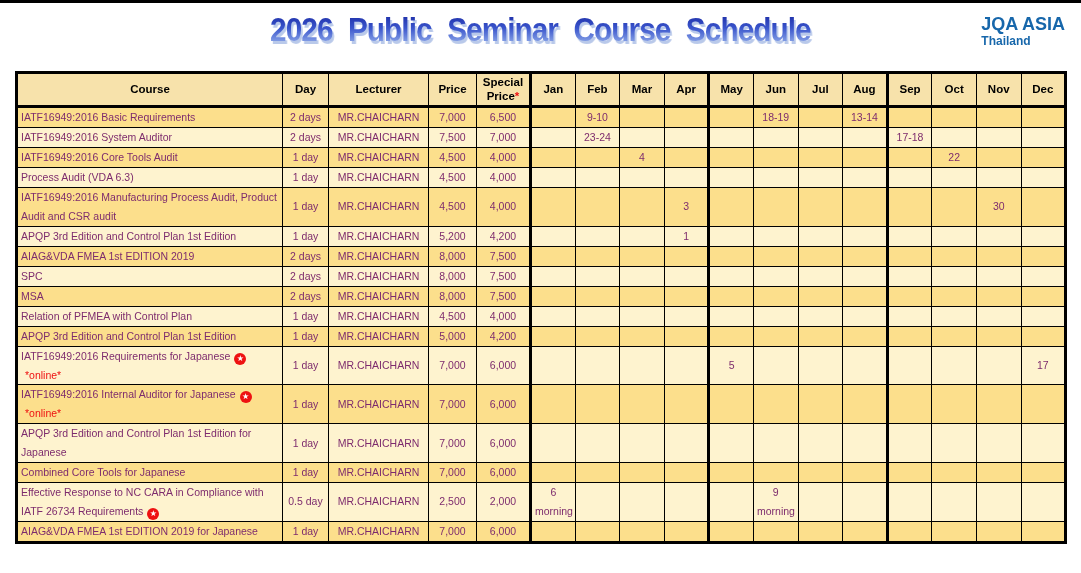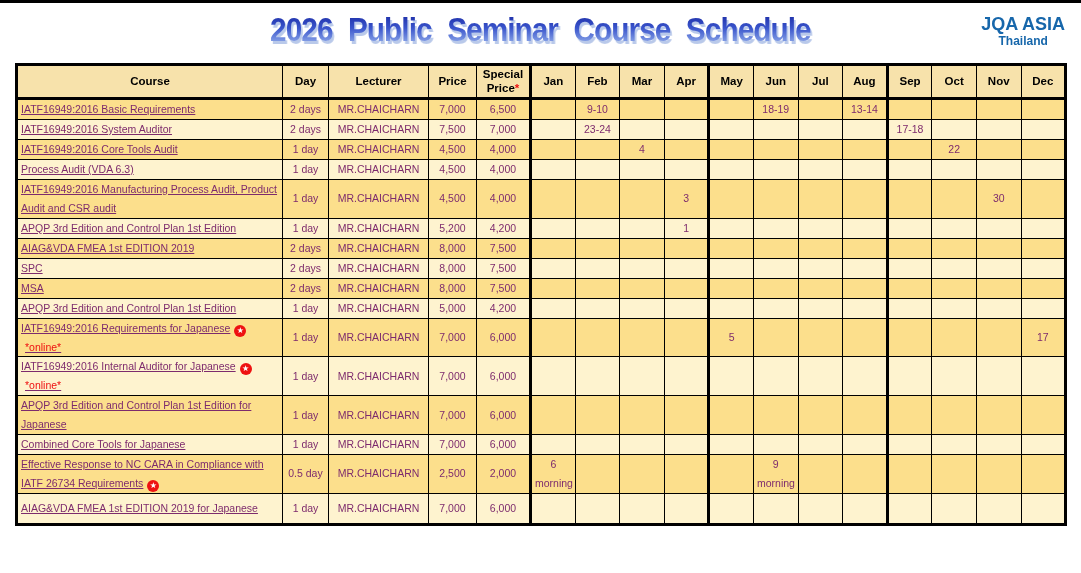--- a/index.html
+++ b/index.html
@@ -13,34 +13,34 @@
     --title-bottom:#A9C4F2;
     --border-black:#000000;
   }
   *{box-sizing:border-box;}
   html,body{margin:0;padding:0;background:#fff;}
   body{
     width:1081px;height:573px;overflow:hidden;position:relative;
     font-family:"Liberation Sans",sans-serif;
   }
   .top-rule{width:1081px;height:3px;background:var(--border-black);}
-  .masthead{position:relative;height:60px;padding-left:40px;}
+  .masthead{position:relative;height:68px;padding-left:40px;}
   .page-title{
     position:absolute;left:0;right:0;top:8px;text-align:center;
     font-size:33px;font-weight:bold;letter-spacing:-1px;word-spacing:9px;
     white-space:nowrap;
   }
   .page-title span{
     display:inline-block;transform:scaleX(0.9);
     background:linear-gradient(180deg,var(--title-top) 0%,#3A55CC 45%,var(--title-bottom) 100%);
     -webkit-background-clip:text;background-clip:text;color:transparent;
     filter:drop-shadow(2px 3px 0 #B9C9EA);
   }
   .logo{
-    position:absolute;top:12px;right:16px;text-align:center;
+    position:absolute;top:12px;right:16px;text-align:left;
     color:var(--logo-blue);font-weight:bold;line-height:1.1;letter-spacing:0px;margin-left:40px;
   }
   .logo .l1{font-size:18px;}
   .logo .l2{font-size:12px;}
   table.schedule{
     margin-left:15px;width:1050px;table-layout:fixed;
     border-collapse:collapse;border:3px solid var(--border-black);
   }
   .schedule th,.schedule td{
     border:1px solid var(--border-black);
@@ -51,21 +51,21 @@
     text-align:center;height:34px;line-height:1.15;
     border-bottom:3px solid var(--border-black);
   }
   .schedule tbody td{
     color:var(--text-purple);font-size:10.5px;height:20px;line-height:1.8;
     text-align:center;
   }
   .schedule tbody tr:nth-child(odd) td{background:var(--row-dark);}
   .schedule tbody tr:nth-child(even) td{background:var(--row-light);}
   .schedule tbody tr:nth-child(16) td{height:31px;}
-  .schedule td.course-cell{text-align:left;text-decoration:underline;}
+  .schedule td.course-cell{text-align:left;}
   .schedule .q{border-left:3px solid var(--border-black);}
   .schedule td.month-cell{white-space:pre-line;}
   .red{color:var(--accent-red);}
   .online-label{color:var(--accent-red);margin-left:4px;margin-top:18px;}
   .badge{
     display:inline-block;width:12px;height:12px;border-radius:50%;
     background:var(--accent-red);color:#fff;font-size:8px;line-height:12px;
     text-align:center;vertical-align:-1px;margin-left:4px;
   }
 </style>
@@ -291,20 +291,39 @@
         <td class="month-cell q"></td>
         <td class="month-cell"></td>
         <td class="month-cell"></td>
         <td class="month-cell"></td>
         <td class="month-cell q"></td>
         <td class="month-cell"></td>
         <td class="month-cell"></td>
         <td class="month-cell"></td>
       </tr>
       <tr>
+        <td class="course-cell"><span>Relation of PFMEA with Control Plan</span></td>
+        <td>1 day</td>
+        <td>MR.CHAICHARN</td>
+        <td>4,500</td>
+        <td>4,000</td>
+        <td class="month-cell q"></td>
+        <td class="month-cell"></td>
+        <td class="month-cell"></td>
+        <td class="month-cell"></td>
+        <td class="month-cell q"></td>
+        <td class="month-cell"></td>
+        <td class="month-cell"></td>
+        <td class="month-cell"></td>
+        <td class="month-cell q"></td>
+        <td class="month-cell"></td>
+        <td class="month-cell"></td>
+        <td class="month-cell"></td>
+      </tr>
+      <tr>
         <td class="course-cell"><span>APQP 3rd Edition and Control Plan 1st Edition</span></td>
         <td>1 day</td>
         <td>MR.CHAICHARN</td>
         <td>5,000</td>
         <td>4,200</td>
         <td class="month-cell q"></td>
         <td class="month-cell"></td>
         <td class="month-cell"></td>
         <td class="month-cell"></td>
         <td class="month-cell q"></td>

